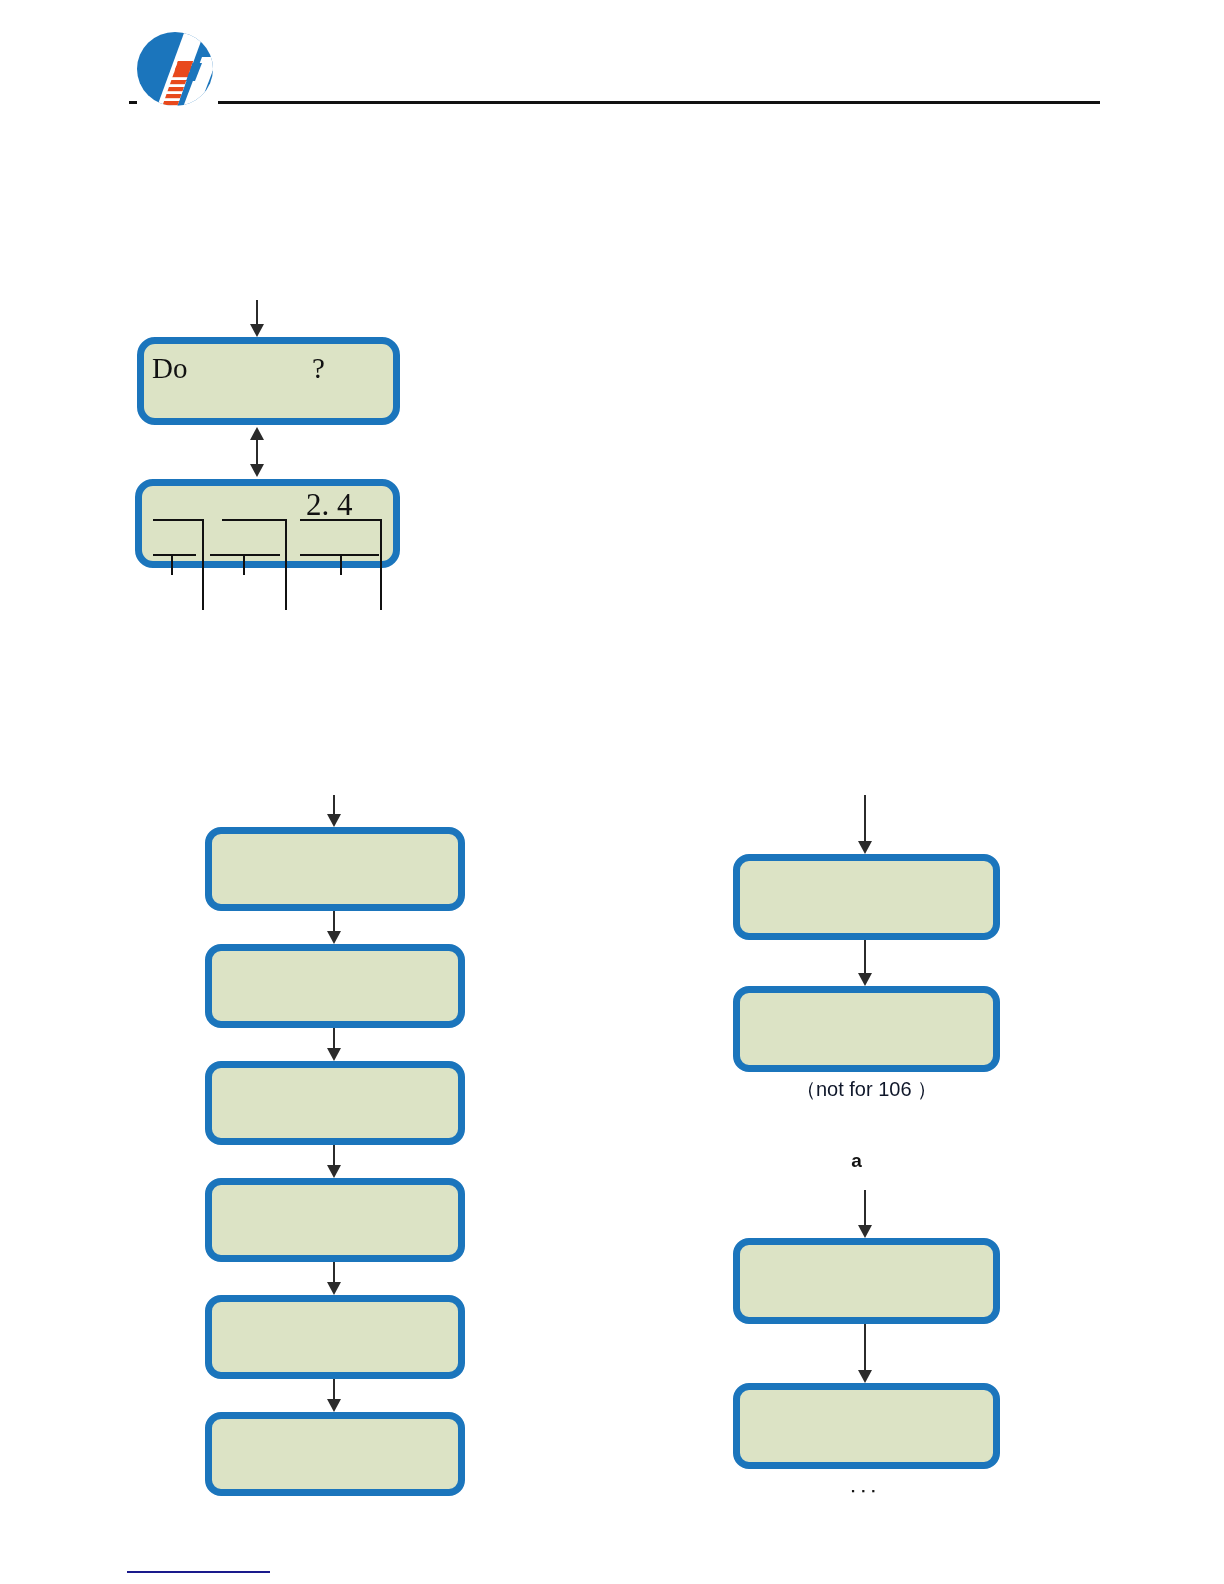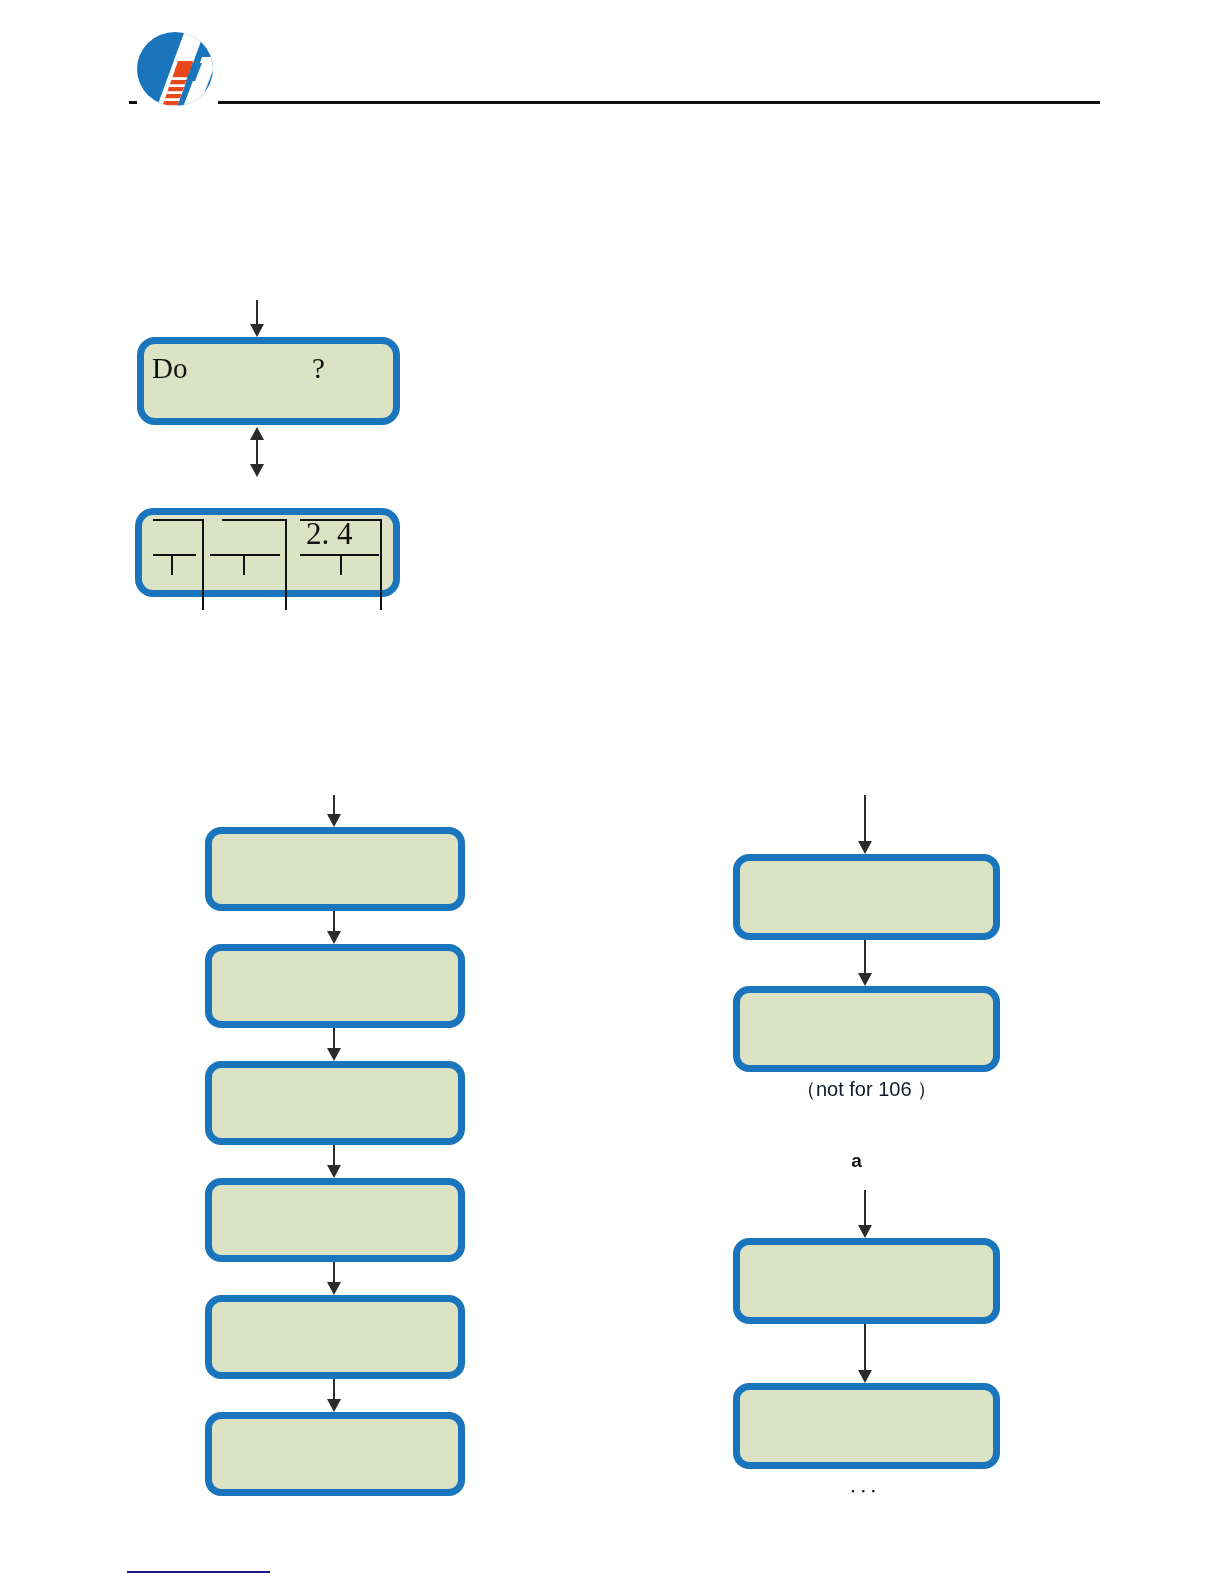--- a/index.html
+++ b/index.html
@@ -78,21 +78,21 @@
 
   <div class="varrow head-down" style="left:256px;top:300px;height:24px;"></div>
 
   <div class="flow-box" style="left:137px;top:337px;width:263px;height:88px;border-radius:18px;">
     <span class="serif-text" style="left:8px;top:10px;font-size:29px;">Do</span>
     <span class="serif-text" style="left:168px;top:10px;font-size:29px;">?</span>
   </div>
 
   <div class="varrow head-up head-down" style="left:256px;top:440px;height:24px;"></div>
 
-  <div class="flow-box" style="left:135px;top:479px;width:265px;height:89px;border-radius:18px;margin-top:29px;">
+  <div class="flow-box" style="left:135px;top:479px;width:265px;height:89px;border-radius:18px;">
     <span class="serif-text" style="left:164px;top:3px;font-size:31px;">2. 4</span>
   </div>
 
   <div class="hline" style="left:153px;top:519px;width:51px;"></div>
   <div class="hline" style="left:222px;top:519px;width:65px;"></div>
   <div class="hline" style="left:300px;top:519px;width:82px;"></div>
   <div class="vline" style="left:202px;top:519px;height:91px;"></div>
   <div class="vline" style="left:285px;top:519px;height:91px;"></div>
   <div class="vline" style="left:380px;top:519px;height:91px;"></div>
   <div class="hline" style="left:153px;top:554px;width:43px;"></div>

